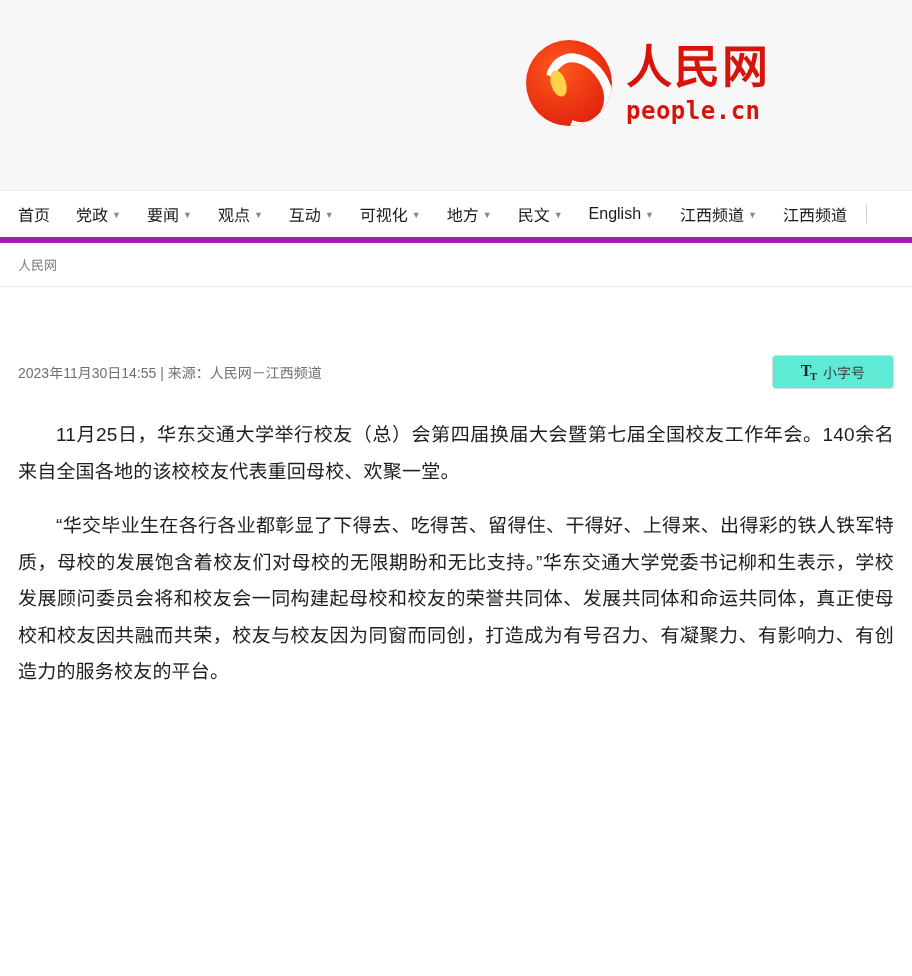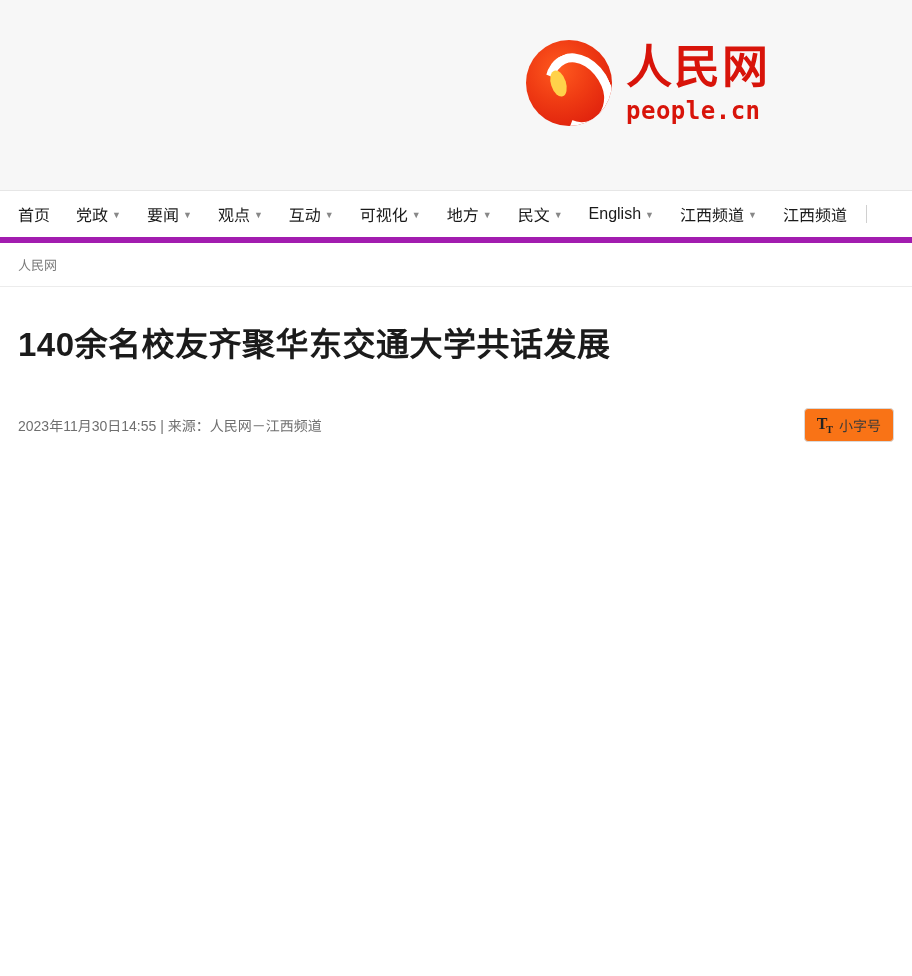--- a/index.html
+++ b/index.html
@@ -155,24 +155,24 @@
     font-size: 14px;
     color: #6f6f6f;
     white-space: nowrap;
   }
   .font-size-btn {
     display: flex;
     align-items: center;
     gap: 7px;
     border: 1px solid #d9d9d9;
     border-radius: 4px;
-    padding: 6px 12px;
+    padding: 6px 28px;
     font-size: 14px;
     color: #3a3a3a;
-    background: #f97316;
+    background: #5eead4;
     cursor: pointer;
   }
   .tt-icon {
     font-family: "Liberation Serif", serif;
     font-weight: bold;
     font-size: 16px;
     letter-spacing: -1px;
     color: #222;
   }
   .tt-icon sub { font-size: 10px; }
@@ -250,25 +250,26 @@
     <span>江西频道</span>
   </div>
   <div class="nav-sep"></div>
 </div>
 
 <div class="crumb-band">
   <span class="crumb-item">人民网</span>
 </div>
 
 <div class="article">
-  <h1 class="title">140余名校友齐聚华东交通大学共话发展</h1>
 
   <div class="meta-row">
     <div class="meta-left">2023年11月30日14:55 | 来源：人民网－江西频道</div>
     <div class="font-size-btn">
       <span class="tt-icon">T<sub>T</sub></span>
       <span>小字号</span>
     </div>
   </div>
 
   <div class="body-text">
+    <p>11月25日，华东交通大学举行校友（总）会第四届换届大会暨第七届全国校友工作年会。140余名来自全国各地的该校校友代表重回母校、欢聚一堂。</p>
+    <p>“华交毕业生在各行各业都彰显了下得去、吃得苦、留得住、干得好、上得来、出得彩的铁人铁军特质，母校的发展饱含着校友们对母校的无限期盼和无比支持。”华东交通大学党委书记柳和生表示，学校发展顾问委员会将和校友会一同构建起母校和校友的荣誉共同体、发展共同体和命运共同体，真正使母校和校友因共融而共荣，校友与校友因为同窗而同创，打造成为有号召力、有凝聚力、有影响力、有创造力的服务校友的平台。</p>
   </div>
 </div>
 
 </body></html>

